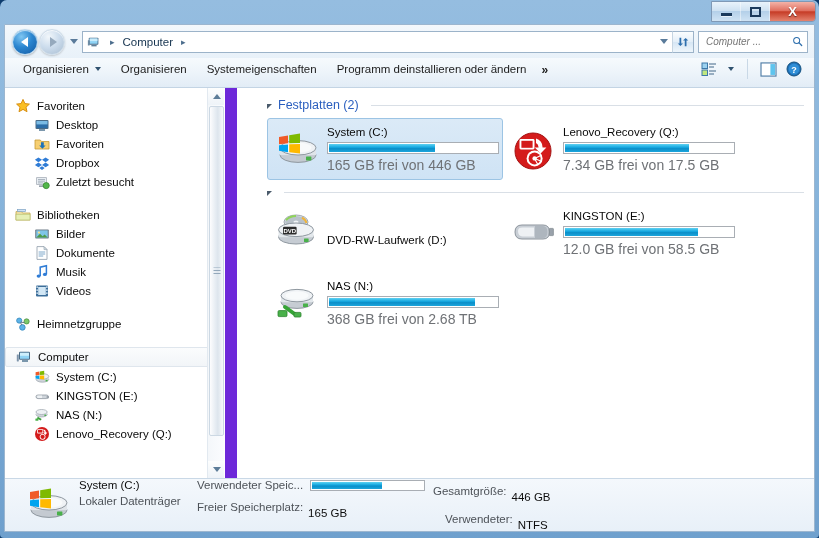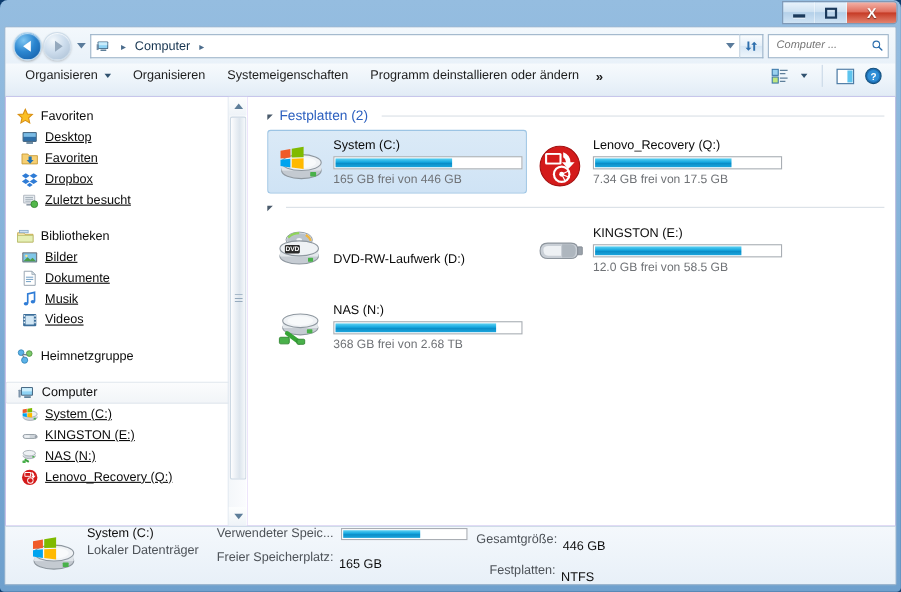--- a/index.html
+++ b/index.html
@@ -147,21 +147,21 @@
     border-right: 1px solid #ffffff;
     overflow: hidden;
   }
   #navlist { padding-top: 8px; }
   .nav-item {
     display: flex; align-items: center; gap: 6px;
     height: 19px; padding-left: 10px;
     font-size: 11.5px; color: #0b0b0b;
     white-space: nowrap;
   }
-  .nav-item.child { padding-left: 14px; text-decoration: underline; }
+  .nav-item.child { padding-left: 29px; }
   .nav-item.selected {
     background: linear-gradient(180deg,#fbfcfd 0%,#f2f5f8 100%);
     border: 1px solid #dfe6ed;
     border-radius: 2px;
     margin-right: 4px;
     height: 20px;
   }
   .nav-gap { height: 14px; }
   .nav-ico { width: 16px; height: 16px; flex: none; display: inline-block; position: relative; }
 
@@ -187,22 +187,23 @@
   #sb-grip {
     position: absolute; left: 50%; top: 50%; transform: translate(-50%,-50%);
     width: 7px; height: 7px;
     background: repeating-linear-gradient(180deg,#93a8bb 0 1px,transparent 1px 3px);
   }
 
   
   #content {
     flex: 1 1 auto; position: relative;
     background: #fff;
-    padding: 6px 10px 0 18px;
+    padding: 6px 10px 0 30px;
     overflow: hidden;
+    margin-left: 12px;
   }
   .group-head {
     display: flex; align-items: center; gap: 6px;
     margin-top: 4px;
   }
   .grp-tri {
     width:0;height:0;
     border-top: 5px solid #4a5a6b;
     border-right: 5px solid transparent;
     margin-top: 2px;
@@ -228,21 +229,21 @@
   .bar {
     width: 172px; height: 12px; margin: 4px 0 3px 0;
     background: #ffffff;
     border: 1px solid #a9aeb4;
     padding: 1px;
   }
   .bar .fill {
     height: 100%;
     background: linear-gradient(180deg,#5fd2f2 0%,#16a8e0 42%,#0b8ec8 58%,#1ca6dd 100%);
   }
-  .drive-sub { font-size: 11px; color: #6f7276; white-space: nowrap; }
+  .drive-sub { font-size: 14px; color: #6f7276; white-space: nowrap; }
   .drive-tile.nobar .drive-name { margin-top: 12px; }
 
   
   #details {
     position: absolute; left: 0; right: 0; bottom: 0; height: 53px;
     background: linear-gradient(180deg,#f4f8fc 0%,#e8f0f8 100%);
     border-top: 1px solid #c9d8e6;
     display: flex; align-items: center;
     padding-left: 22px;
   }
@@ -777,21 +778,21 @@
             <span class="det-val" style="margin-left:5px;">165 GB</span>
           </div>
         </div>
 
         <div class="det-col" style="width:160px;">
           <div class="det-line">
             <span class="det-lbl">Gesamtgröße:</span>
             <span class="det-val" style="margin-left:5px;">446 GB</span>
           </div>
           <div class="det-line" style="padding-left:12px;">
-            <span class="det-lbl">Festplatten:</span>
+            <span class="det-lbl">Verwendeter:</span>
             <span class="det-val" style="margin-left:5px;">NTFS</span>
           </div>
         </div>
       </div>
     </div>
 
   </div>
 </div>
 
 </body></html>

